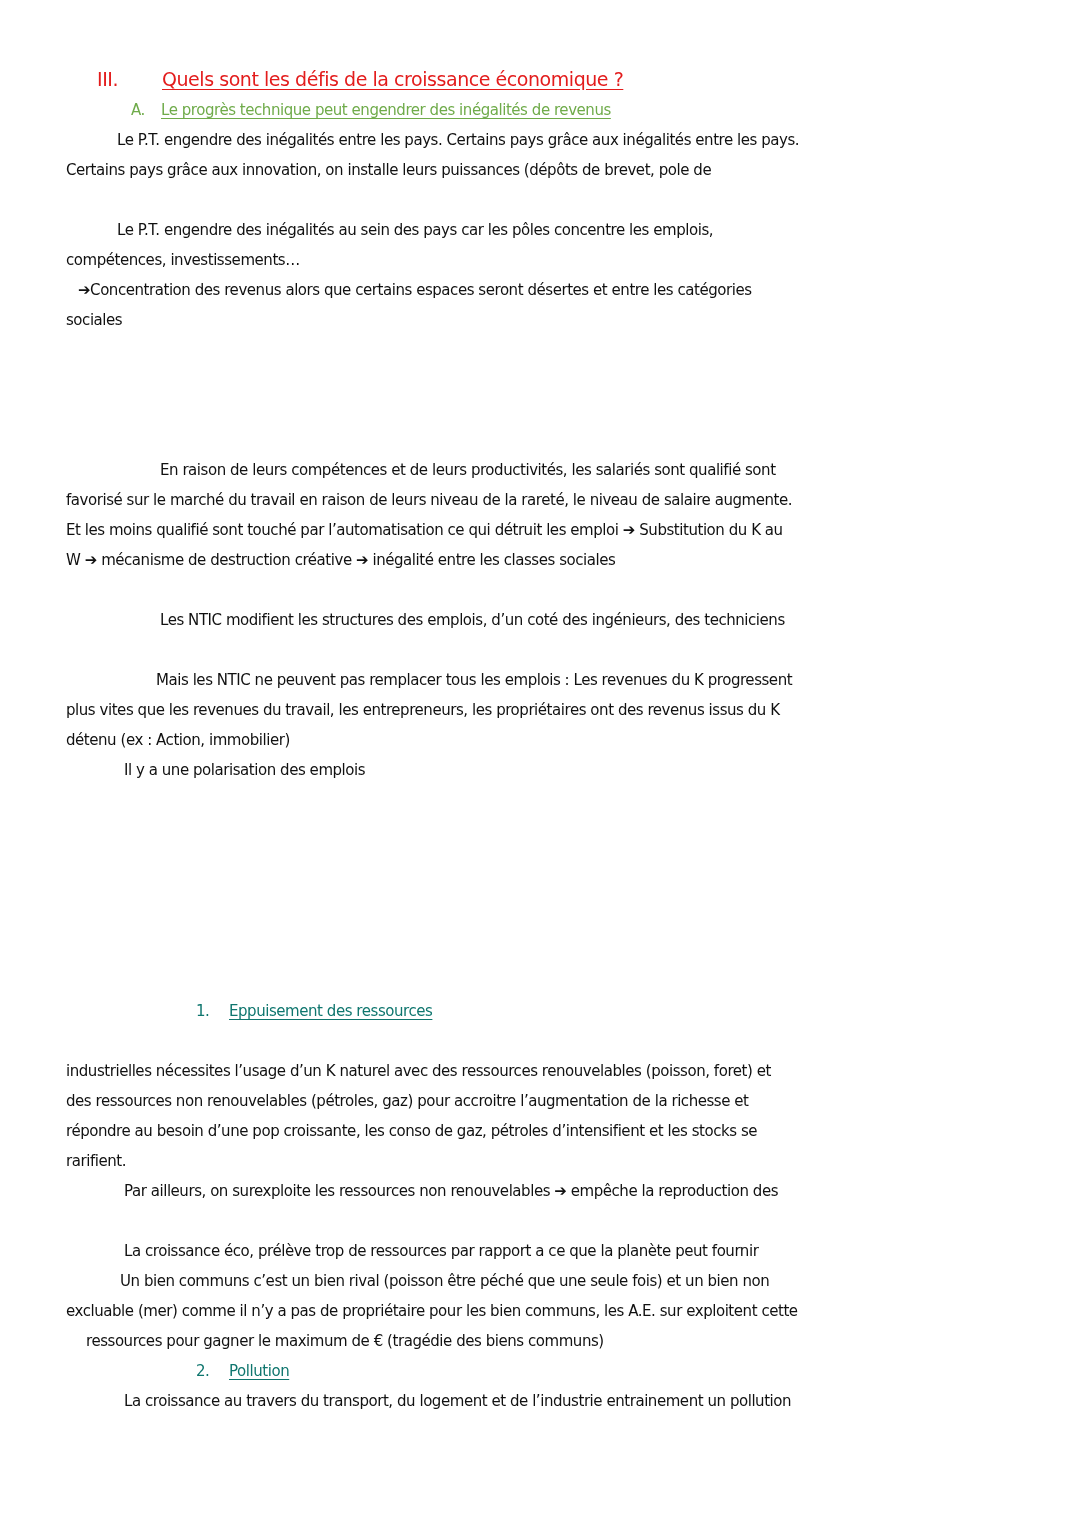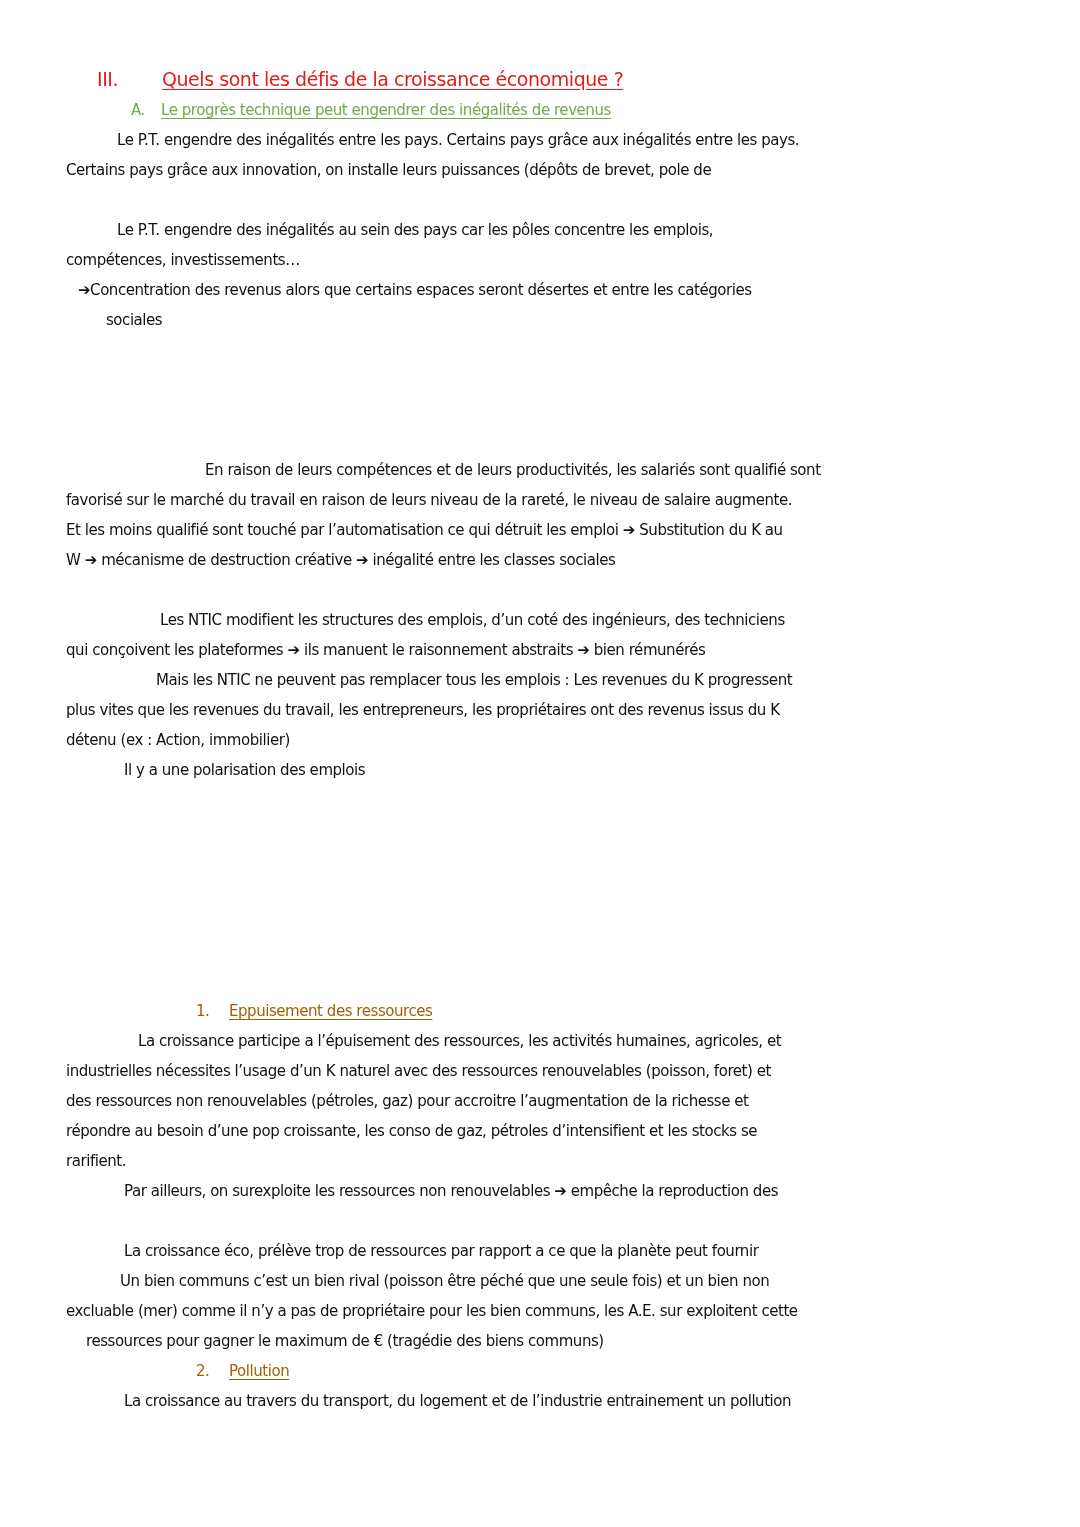--- a/index.html
+++ b/index.html
@@ -5,21 +5,21 @@
     html, body { margin: 0; padding: 0; background: #ffffff; }
     body { width: 1080px; height: 1527px; position: relative; overflow: hidden;
            font-family: "DejaVu Sans", sans-serif; color: #111; }
     .page { position: absolute; left: 0; top: 0; width: 1080px; height: 1527px; border-radius: 30px; }
     .ln { position: absolute; left: 66px; white-space: nowrap; font-size: 15px;
           line-height: 30px; letter-spacing: -0.45px; }
     .h1 { color: #e31c1c; font-size: 19px; }
     .h1 .num { display: inline-block; width: 65px; }
     .h2 { color: #6fab4a; }
     .h2 .num { display: inline-block; width: 30px; }
-    .h3 { color: #a16207; }
+    .h3 { color: #0f766e; }
     .h3 .num { display: inline-block; width: 33px; }
     .u { text-decoration: underline; text-underline-offset: 3px; }
   </style>
 </head>
 <body>
 
 <div class="page">
 
   <div class="ln h1" style="top:64px; left:97px;">
     <span class="num">III.</span><span class="u">Quels sont les défis de la croissance économique ?</span>
@@ -27,40 +27,38 @@
 
   <div class="ln h2" style="top:95px; left:131px;">
     <span class="num">A.</span><span class="u">Le progrès technique peut engendrer des inégalités de revenus</span>
   </div>
 
   <div class="ln" style="top:125px; left:117px;">Le P.T. engendre des inégalités entre les pays. Certains pays grâce aux inégalités entre les pays.</div>
   <div class="ln" style="top:155px;">Certains pays grâce aux innovation, on installe leurs puissances (dépôts de brevet, pole de</div>
   <div class="ln" style="top:215px; left:117px;">Le P.T. engendre des inégalités au sein des pays car les pôles concentre les emplois,</div>
   <div class="ln" style="top:245px;">compétences, investissements…</div>
   <div class="ln" style="top:275px; left:78px;">➔Concentration des revenus alors que certains espaces seront désertes et entre les catégories</div>
-  <div class="ln" style="top:305px;margin-left:40px;">sociales</div>
+  <div class="ln" style="top:305px;">sociales</div>
 
-  <div class="ln" style="top:455px; left:160px;margin-left:45px;">En raison de leurs compétences et de leurs productivités, les salariés sont qualifié sont</div>
+  <div class="ln" style="top:455px; left:160px;">En raison de leurs compétences et de leurs productivités, les salariés sont qualifié sont</div>
   <div class="ln" style="top:485px;">favorisé sur le marché du travail en raison de leurs niveau de la rareté, le niveau de salaire augmente.</div>
   <div class="ln" style="top:515px;">Et les moins qualifié sont touché par l’automatisation ce qui détruit les emploi ➔ Substitution du K au</div>
   <div class="ln" style="top:545px;">W ➔ mécanisme de destruction créative ➔ inégalité entre les classes sociales</div>
 
   <div class="ln" style="top:605px; left:160px;">Les NTIC modifient les structures des emplois, d’un coté des ingénieurs, des techniciens</div>
-  <div class="ln" style="top:635px;">qui conçoivent les plateformes ➔ ils manuent le raisonnement abstraits ➔ bien rémunérés</div>
   <div class="ln" style="top:665px; left:156px;">Mais les NTIC ne peuvent pas remplacer tous les emplois : Les revenues du K progressent</div>
   <div class="ln" style="top:695px;">plus vites que les revenues du travail, les entrepreneurs, les propriétaires ont des revenus issus du K</div>
   <div class="ln" style="top:725px;">détenu (ex : Action, immobilier)</div>
   <div class="ln" style="top:755px; left:124px;">Il y a une polarisation des emplois</div>
 
 
   <div class="ln h3" style="top:996px; left:196px;">
     <span class="num">1.</span><span class="u">Eppuisement des ressources</span>
   </div>
 
-  <div class="ln" style="top:1026px; left:138px;">La croissance participe a l’épuisement des ressources, les activités humaines, agricoles, et</div>
   <div class="ln" style="top:1056px;">industrielles nécessites l’usage d’un K naturel avec des ressources renouvelables (poisson, foret) et</div>
   <div class="ln" style="top:1086px;">des ressources non renouvelables (pétroles, gaz) pour accroitre l’augmentation de la richesse et</div>
   <div class="ln" style="top:1116px;">répondre au besoin d’une pop croissante, les conso de gaz, pétroles d’intensifient et les stocks se</div>
   <div class="ln" style="top:1146px;">rarifient.</div>
   <div class="ln" style="top:1176px; left:124px;">Par ailleurs, on surexploite les ressources non renouvelables ➔ empêche la reproduction des</div>
   <div class="ln" style="top:1236px; left:124px;">La croissance éco, prélève trop de ressources par rapport a ce que la planète peut fournir</div>
   <div class="ln" style="top:1266px; left:120px;">Un bien communs c’est un bien rival (poisson être péché que une seule fois) et un bien non</div>
   <div class="ln" style="top:1296px;">excluable (mer) comme il n’y a pas de propriétaire pour les bien communs, les A.E. sur exploitent cette</div>
   <div class="ln" style="top:1326px;margin-left:20px;">ressources pour gagner le maximum de € (tragédie des biens communs)</div>
 

